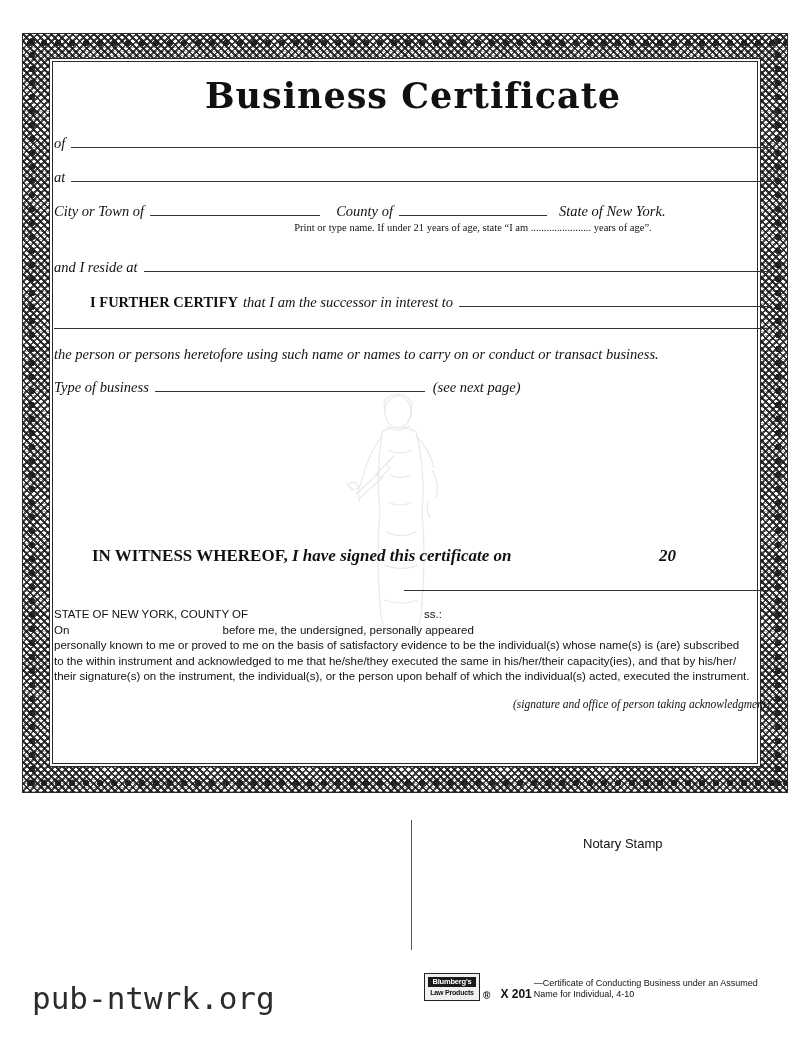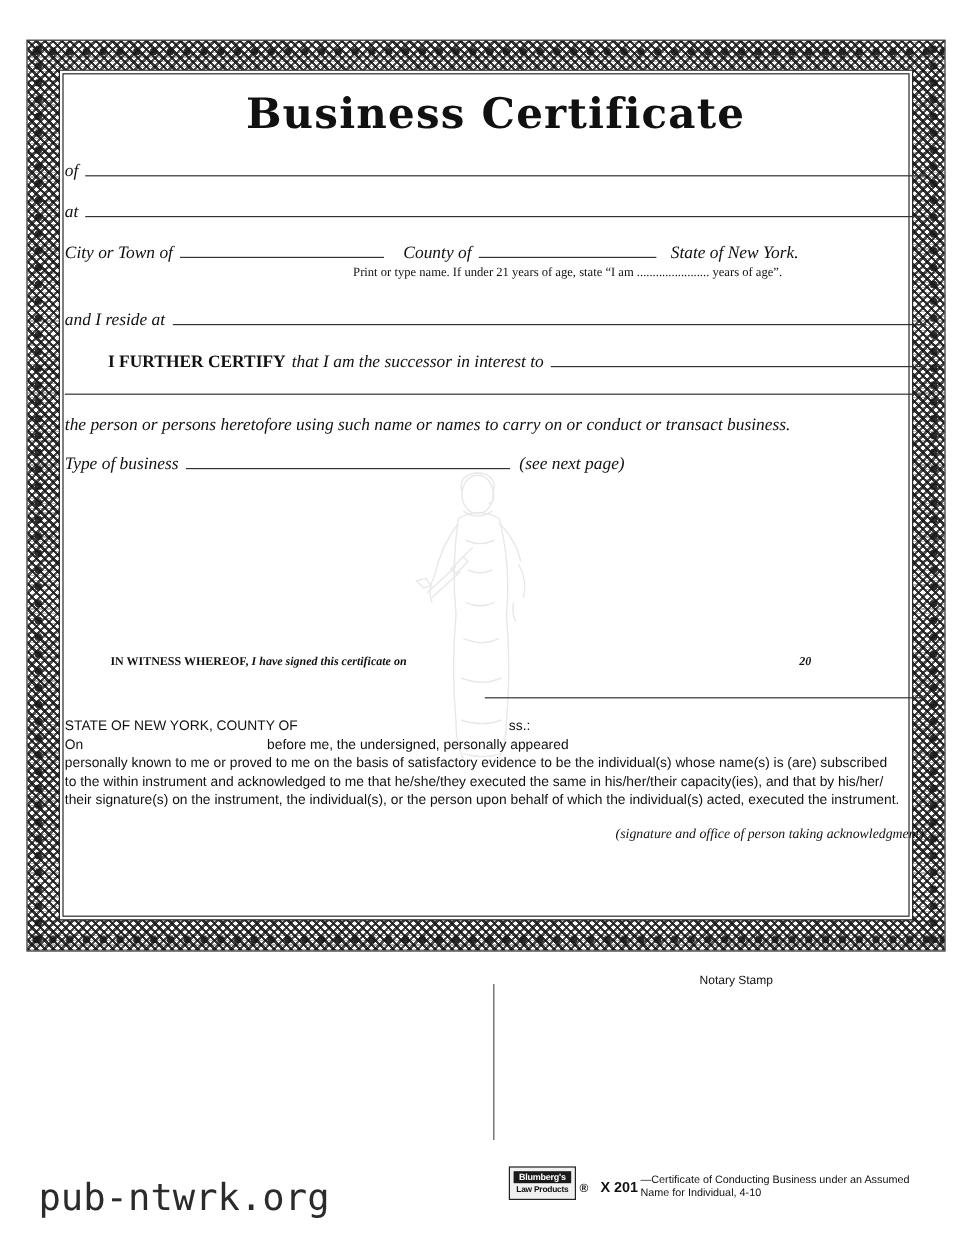--- a/index.html
+++ b/index.html
@@ -138,21 +138,21 @@
   .r-type { margin-top: 16px; }
   .seenext {
     font-style: italic;
     white-space: nowrap;
     padding-left: 8px;
   }
 
   .witness {
     margin-top: 150px;
     padding-left: 38px;
-    font-size: 10px;
+    font-size: 17px;
     position: relative;
   }
   .witness .bold { font-weight: 700; }
   .witness .ital { font-style: italic; font-weight: 700; }
   .witness .year {
     position: absolute;
     right: 96px;
     font-style: italic;
     font-weight: 700;
   }
@@ -202,43 +202,43 @@
     width: 150px;
     height: 260px;
     opacity: 0.22;
     pointer-events: none;
   }
 
   
   .notary-stamp-label {
     position: absolute;
     left: 583px;
-    top: 812px;
+    top: 836px;
     font-family: "Liberation Sans", sans-serif;
-    font-size: 10px;
+    font-size: 13px;
   }
   .fold-line {
     position: absolute;
     left: 411px;
     top: 820px;
     width: 0;
     height: 130px;
     border-left: 1px solid #555;
   }
 
   .footer {
     position: absolute;
     left: 424px;
     top: 972px;
     width: 362px;
     font-family: "Liberation Sans", sans-serif;
   }
   .footer-row1 {
     display: flex;
-    align-items: center;
+    align-items: flex-end;
   }
   .logo-box {
     width: 54px;
     height: 26px;
     background: #f0f0f0;
     border: 1px solid #222;
     position: relative;
     flex: none;
   }
   .logo-box .lg1 {

